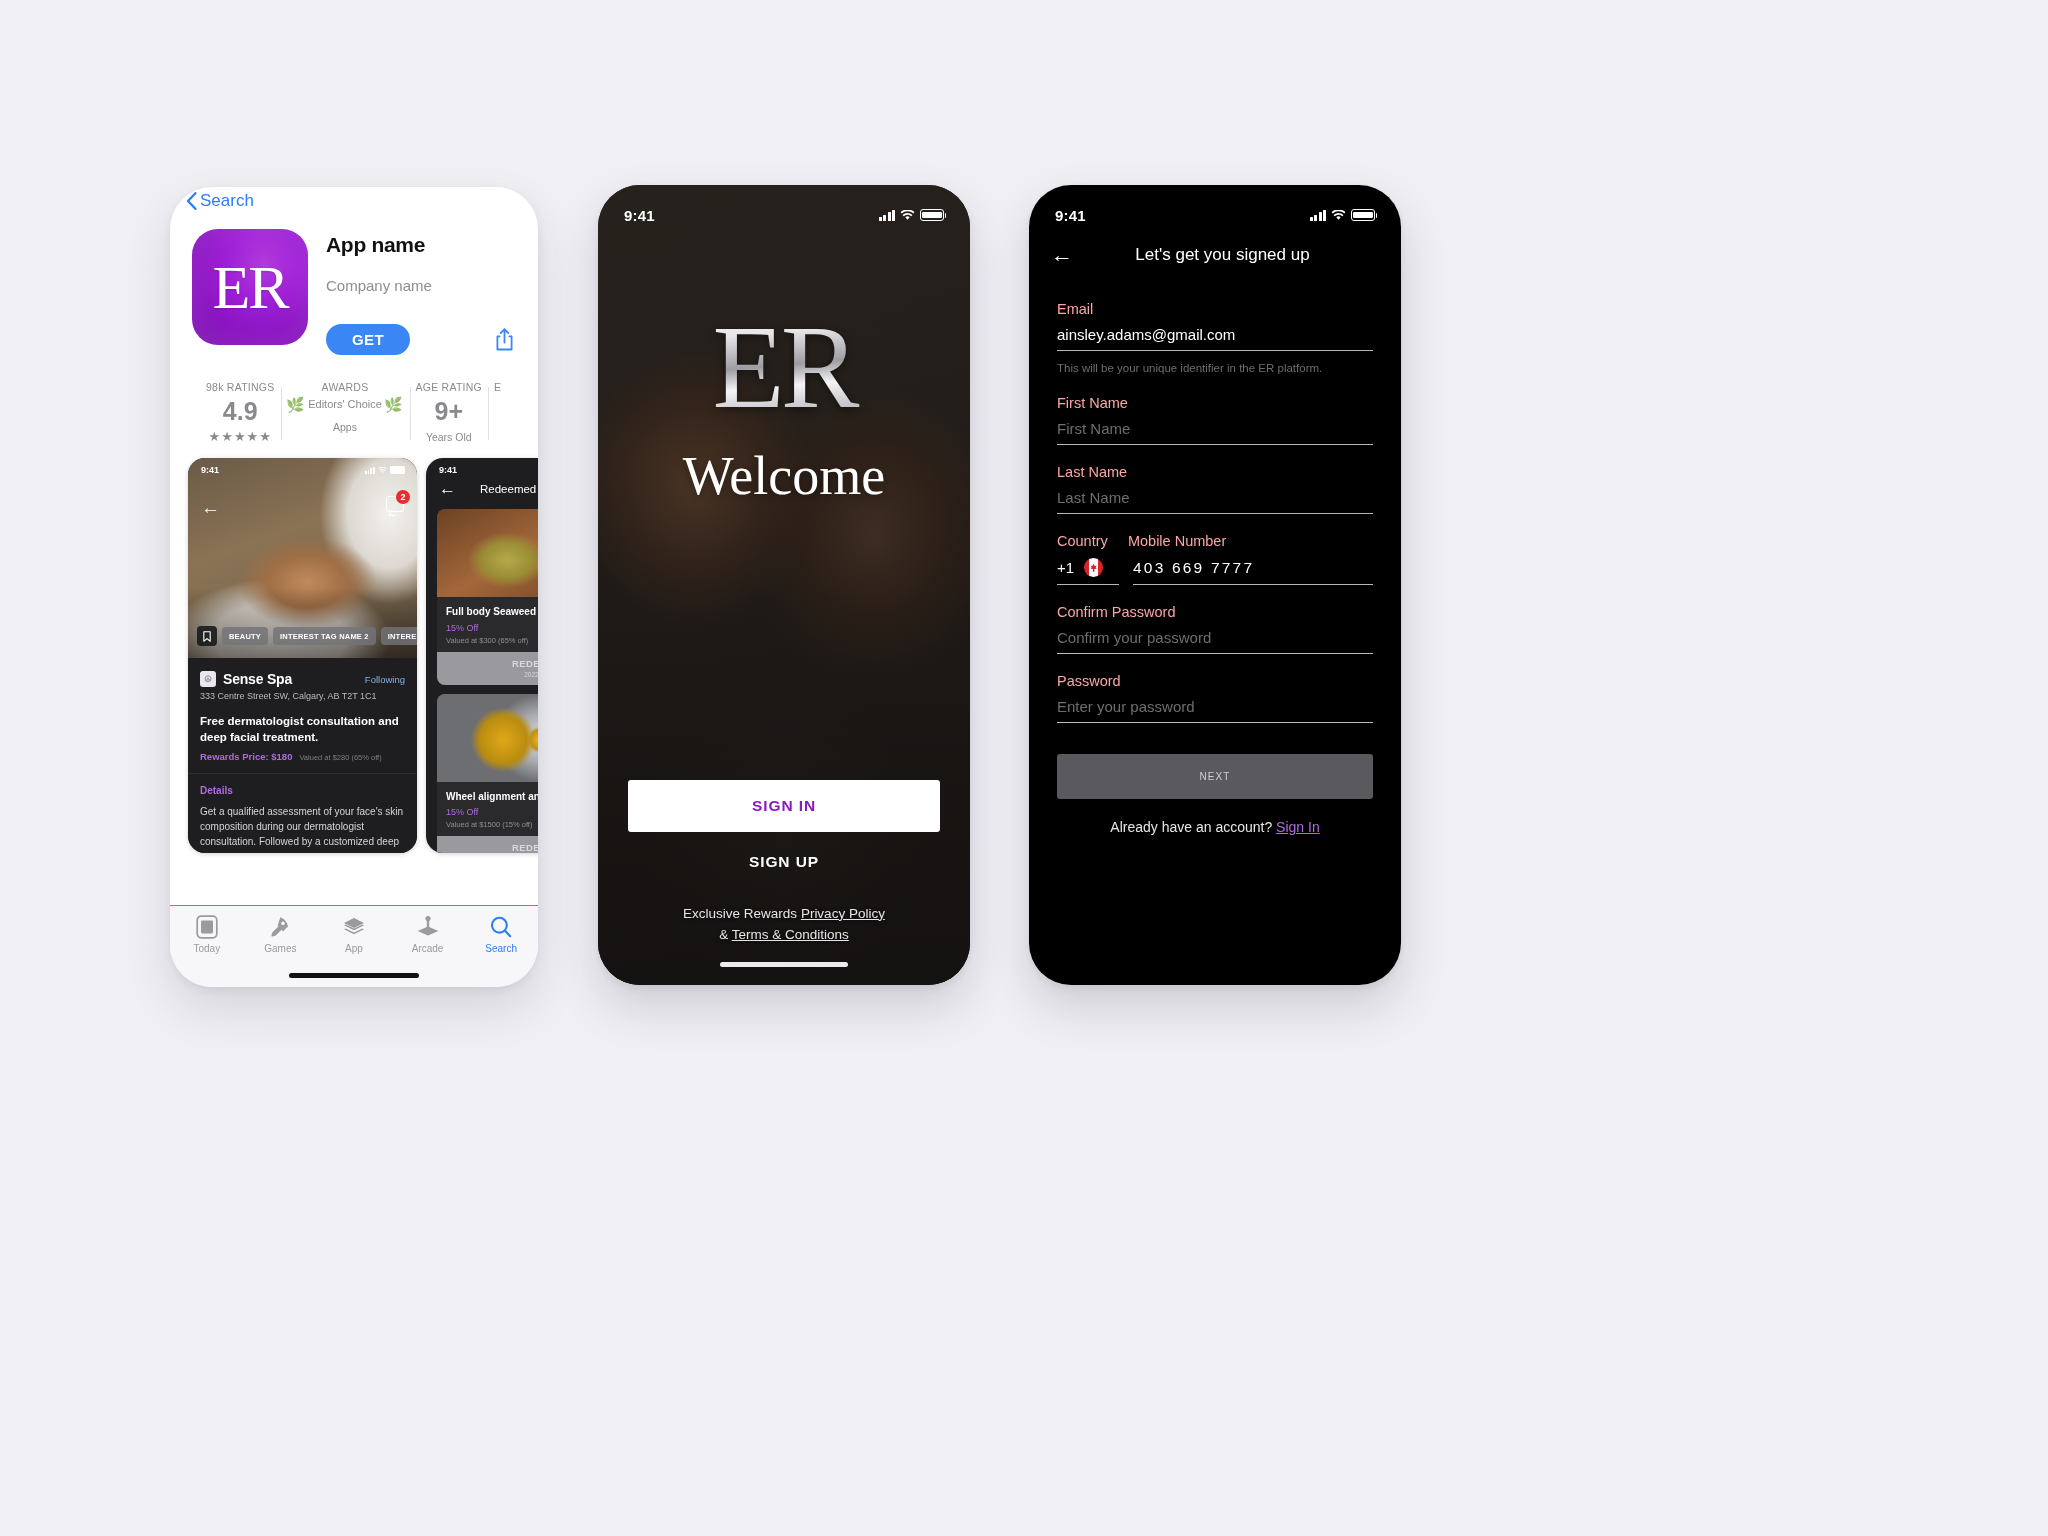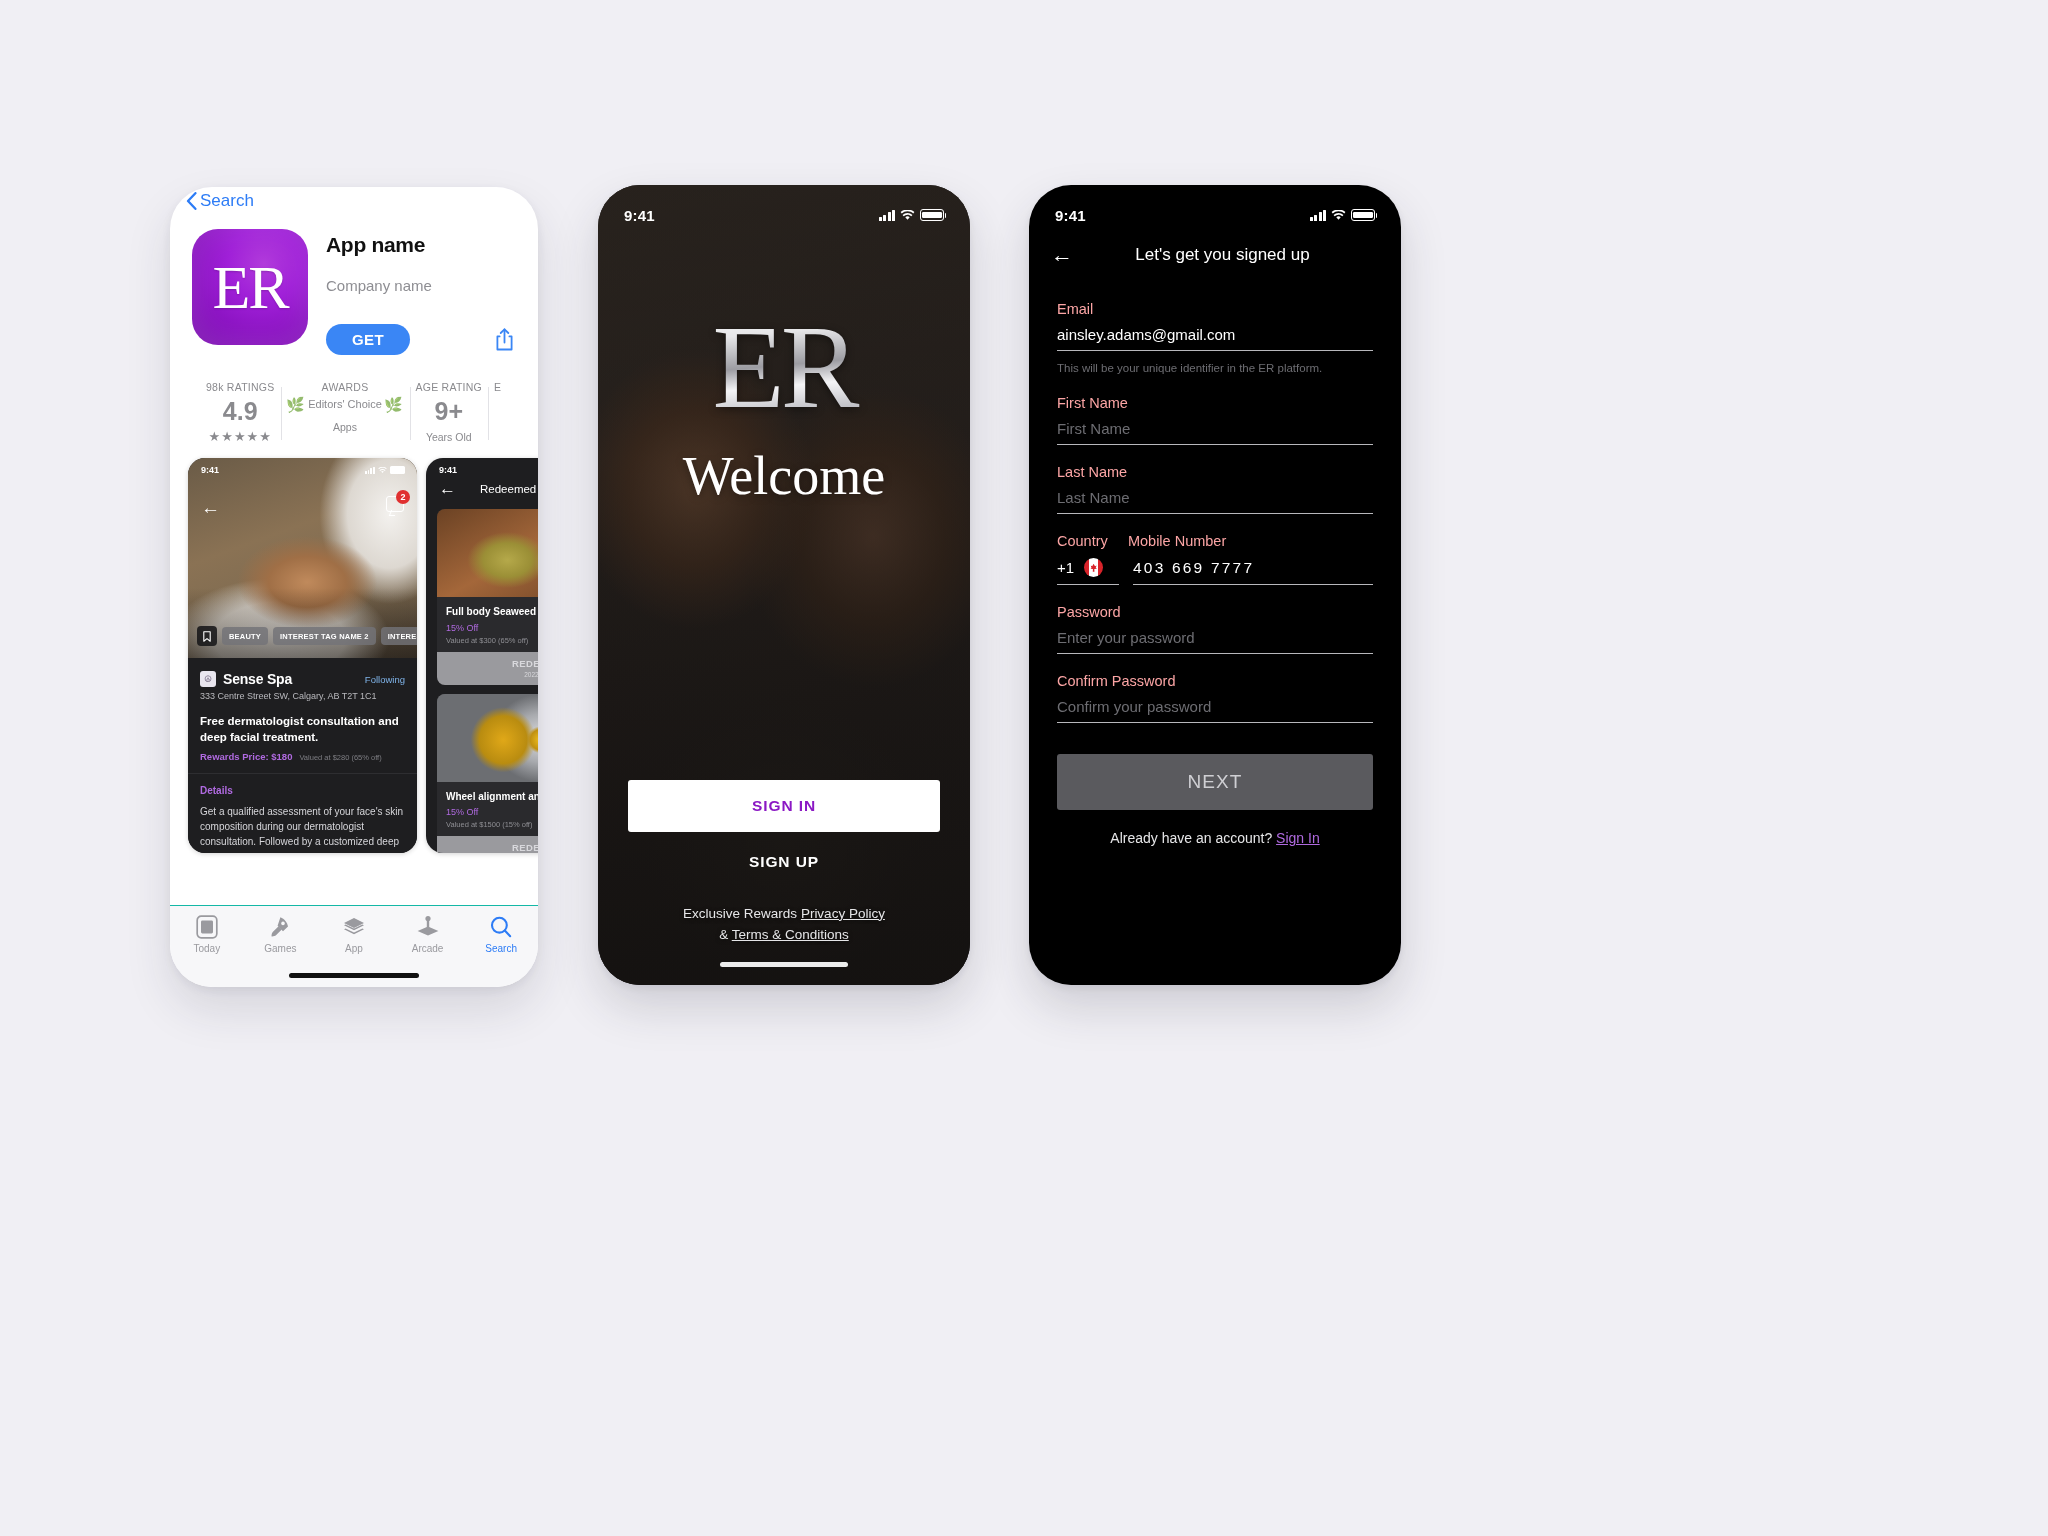--- a/index.html
+++ b/index.html
@@ -310,21 +310,21 @@
   }
   .flag::after {
     content:""; position:absolute; left:50%; top:50%; transform:translate(-50%,-50%);
     width:7px; height:8px; background:#d8232a;
     clip-path: polygon(50% 0%, 70% 30%, 92% 22%, 80% 52%, 100% 62%, 60% 66%, 62% 100%, 38% 100%, 40% 66%, 0% 62%, 20% 52%, 8% 22%, 30% 30%);
   }
   .mob-box { flex:1; border-bottom:1.4px solid #b8b8bc; padding-bottom:7px; }
   .mob-num { color:#fff; font-size:15.5px; letter-spacing: 2.2px; }
   .next-btn {
     width:100%; background:#5a5a5e; color:#cfcfd3; border:none;
-    font-size:19px; letter-spacing:1.1px; padding: 17px 0; border-radius:3px;
+    font-size:10px; letter-spacing:1.1px; padding: 17px 0; border-radius:3px;
     margin-top: 12px;
   }
   .p3-foot { text-align:center; color:#e6e6e8; font-size:14px; margin-top:20px; }
   .p3-foot a { color:#b06ae0; text-decoration:underline; }
 </style>
 </head>
 <body>
 
 <div class="stage">
 
@@ -610,29 +610,29 @@
             <span class="cc-code">+1</span>
             <span class="flag"></span>
           </div>
           <div class="mob-box">
             <span class="mob-num">403 669 7777</span>
           </div>
         </div>
       </div>
 
       <div class="field">
+        <div class="f-label">Confirm Password</div>
+        <div class="f-input placeholder">Confirm your password</div>
+      </div>
+
+      <div class="field">
         <div class="f-label">Password</div>
         <div class="f-input placeholder">Enter your password</div>
       </div>
 
-      <div class="field">
-        <div class="f-label">Confirm Password</div>
-        <div class="f-input placeholder">Confirm your password</div>
-      </div>
-
       <button class="next-btn">NEXT</button>
 
       <div class="p3-foot">
         <span>Already have an account? </span><a href="#">Sign In</a>
       </div>
     </div>
   </div>
 
 </div>
 

